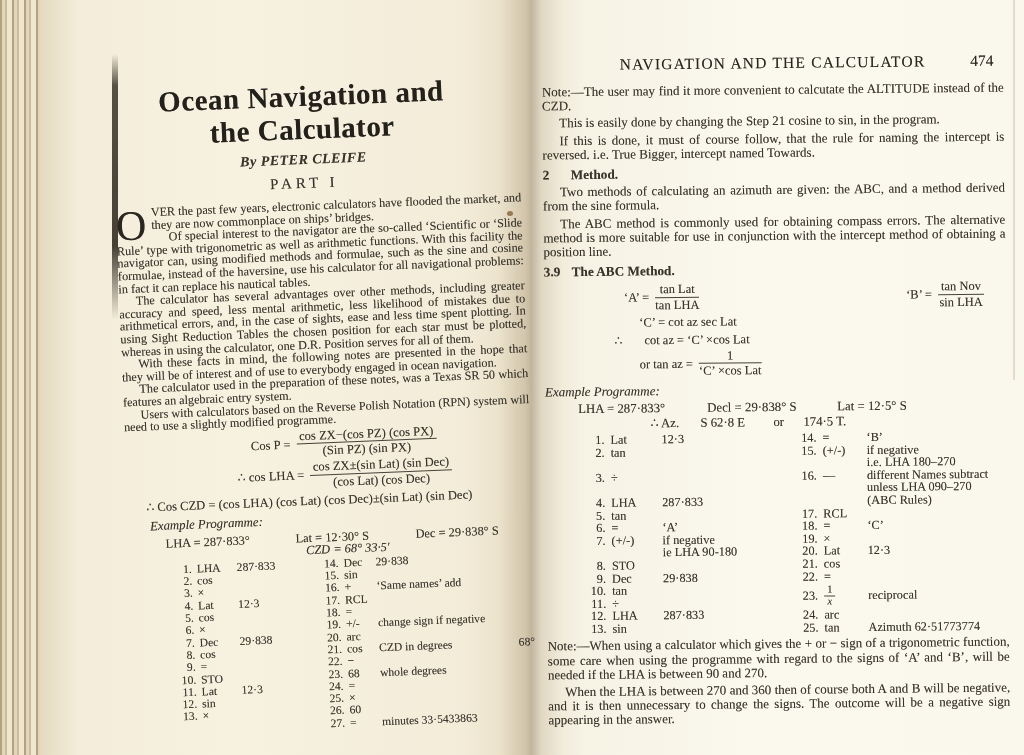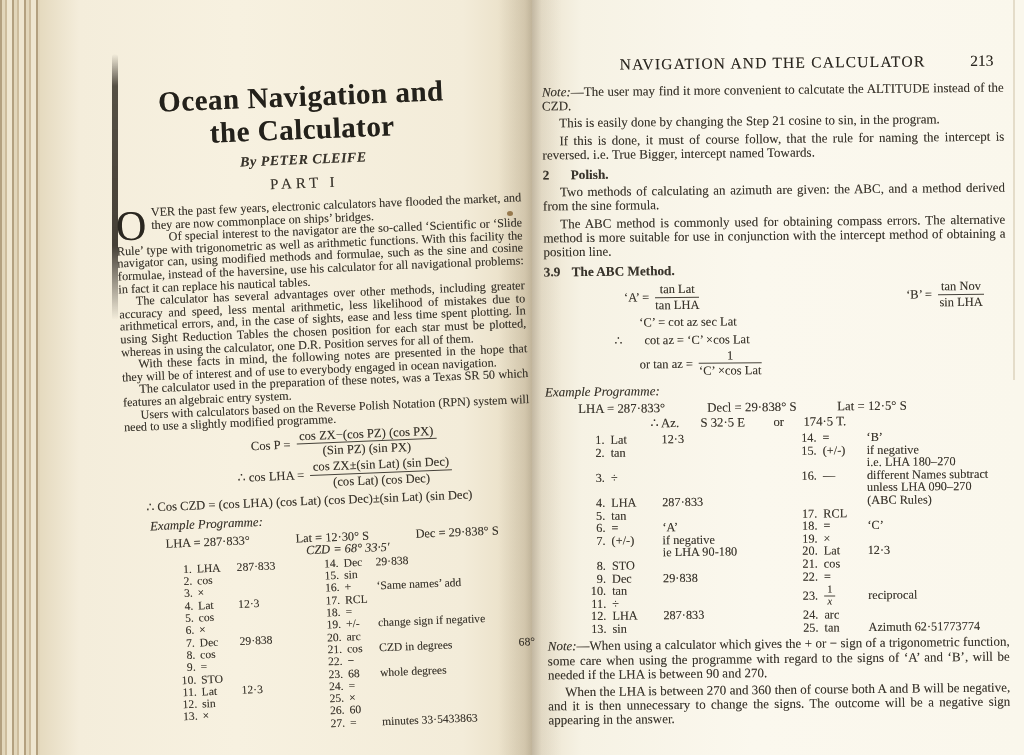--- a/index.html
+++ b/index.html
@@ -47,21 +47,21 @@
   .colB .sk{width:32px}
   .sv{flex:1;overflow:visible}
   .sv2{flex:none;margin-left:auto;padding-right:4px}
   
   .rp-content{position:absolute;left:545px;top:54px;width:462px;transform:rotate(-.6deg)}
   .rp-header{position:relative;text-align:center;font-size:15.5px;line-height:18px;letter-spacing:1.2px;color:#2a2721}
   .rp-pageno{position:absolute;right:10px;top:0;letter-spacing:0}
   .rp-body{margin-top:11px;font-size:13px;line-height:14.2px;text-align:justify}
   .rp-body p{margin-top:3px}
   .rp-body p.ind{text-indent:17px}
-  .note-label{font-style:italic}
+  .note-label{}
   .rp-h{margin-top:6px;font-weight:bold;font-size:13.2px}
   .h-num{display:inline-block;width:28px}
   .fab{display:flex;margin-top:5px;font-size:12.5px;line-height:12.5px}
   .fa-wrap{margin-left:80px}
   .fb-wrap{margin-left:auto;margin-right:22px}
   .fc-line{margin-top:4px;margin-left:95px;font-size:12.5px}
   .fcot-line{margin-top:3px;margin-left:70px;font-size:12.5px}
   .fcot-line .gap{display:inline-block;width:22px}
   .ftan-line{margin-top:3px;margin-left:95px;font-size:12.5px;line-height:12.5px}
   .rp-example{margin-top:6px;font-style:italic;font-size:13px}
@@ -312,29 +312,29 @@
             <span class="sv">minutes 33·5433863</span>
             <span class="sv2"></span>
           </div>
         </div>
     </div>
   </div>
 
   <div class="rp-content">
     <div class="rp-header">
       <span>NAVIGATION AND THE CALCULATOR</span>
-      <span class="rp-pageno">213</span>
+      <span class="rp-pageno">474</span>
     </div>
 
     <div class="rp-body">
       <p><span class="note-label">Note:</span><span>—The user may find it more convenient to calcutate the ALTITUDE instead of the CZD.</span></p>
       <p class="ind">This is easily done by changing the Step 21 cosine to sin, in the program.</p>
       <p class="ind">If this is done, it must of course follow, that the rule for naming the intercept is reversed. i.e. True Bigger, intercept named Towards.</p>
 
-      <div class="rp-h"><span class="h-num">2</span><span>Polish.</span></div>
+      <div class="rp-h"><span class="h-num">2</span><span>Method.</span></div>
       <p class="ind">Two methods of calculating an azimuth are given: the ABC, and a method derived from the sine formula.</p>
       <p class="ind">The ABC method is commonly used for obtaining compass errors.  The alternative method is more suitable for use in conjunction with the intercept method of obtaining a position line.</p>
 
       <div class="rp-h"><span class="h-num">3.9</span><span>The ABC Method.</span></div>
 
       <div class="fab">
         <div class="fa-wrap">
           <span class="flhs">‘A’ =</span><span class="frac"><span class="fnum">tan Lat</span><span class="fden">tan LHA</span></span>
         </div>
         <div class="fb-wrap">
@@ -349,21 +349,21 @@
 
       <div class="rp-example">Example Programme:</div>
 
       <div class="rp-vals">
         <span class="rv-lha">LHA = 287·833°</span>
         <span class="rv-decl">Decl = 29·838° S</span>
         <span class="rv-lat">Lat = 12·5° S</span>
       </div>
       <div class="rp-az">
         <span class="az-pre">∴ Az.</span>
-        <span class="az-v1">S 32·5 E</span>
+        <span class="az-v1">S 62·8 E</span>
         <span class="az-or">or</span>
         <span class="az-v2">174·5 T.</span>
       </div>
 
       <div class="rp-steps">
         <div class="rcolA">
 
             <div class="srow">
               <span class="sn">1.</span>
               <span class="sk">Lat</span>

